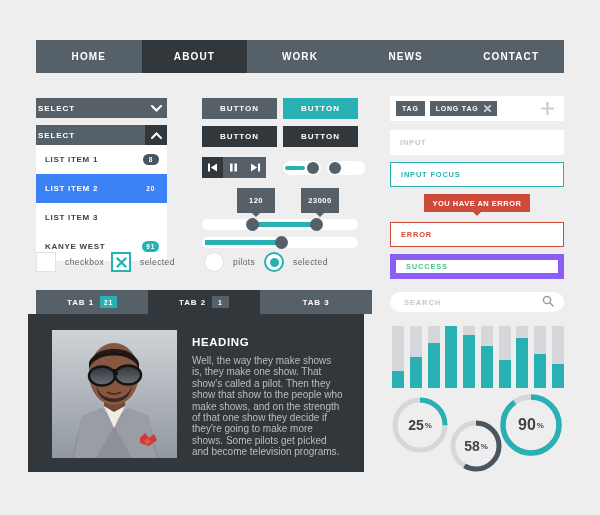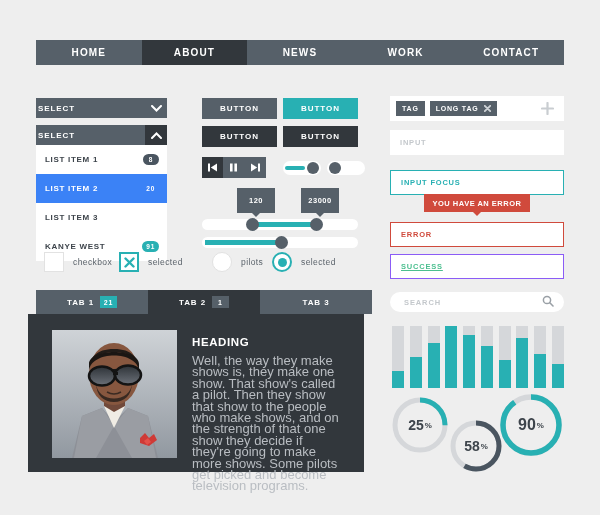--- a/index.html
+++ b/index.html
@@ -8,21 +8,21 @@
     background: #eeeeee;
     font-family: "Liberation Sans", sans-serif;
     overflow: hidden;
     position: relative;
   }
   .page { position: absolute; left: 0; top: 0; width: 600px; height: 515px; }
 
   
   .nav {
     position: absolute; left: 36px; top: 40px;
-    width: 528px; height: 25px;
+    width: 528px; height: 33px;
     background: #566069;
     display: flex;
   }
   .nav-item {
     flex: 1;
     display: flex; align-items: center; justify-content: center;
     color: #ffffff;
     font-size: 10px; font-weight: bold; letter-spacing: 1.1px;
   }
   .nav-item.active { background: #32373c; }
@@ -68,21 +68,21 @@
     border-radius: 6px;
     display: flex; align-items: center; justify-content: center;
     font-size: 6.5px; font-weight: bold; color: #ffffff;
     padding: 0 4px;
   }
   .badge.dark { background: #4a5560; }
   .badge.teal { background: #28b0b3; }
   .badge.plain { background: transparent; color: #ffffff; }
 
   
-  .optrow { position: absolute; left: 44px; top: 249px; width: 300px; height: 26px; text-align: center; }
+  .optrow { position: absolute; left: 36px; top: 249px; width: 300px; height: 26px; text-align: center; }
   .opt { position: absolute; top: 0; display: flex; align-items: center; height: 26px; }
   .cbox {
     width: 20px; height: 20px; background: #ffffff;
     border: 1px solid #e2e2e2;
   }
   .cbox.checked { border: 2px solid #28b0b3; display:flex; align-items:center; justify-content:center; }
   .radio {
     width: 20px; height: 20px; border-radius: 50%;
     background: #ffffff; border: 1px solid #e2e2e2;
   }
@@ -169,23 +169,23 @@
 
   .inp {
     position: absolute; left: 390px;
     width: 174px; height: 25px;
     background: #ffffff;
     display: flex; align-items: center;
     padding-left: 10px;
     font-size: 7.5px; font-weight: bold; letter-spacing: .8px;
   }
   .inp.placeholder { color: #c4c8cc; }
-  .inp.focus { border: 1px solid #28b0b3; color: #28b0b3; margin-top: 8px; }
+  .inp.focus { border: 1px solid #28b0b3; color: #28b0b3; }
   .inp.err   { border: 1px solid #d04a3c; color: #d04a3c; }
-  .inp.ok    { border: 1px solid #8b5cf6; color: #4bbf8f; text-decoration: underline; }
+  .inp.ok    { border: 6px solid #8b5cf6; color: #4bbf8f; }
 
   .err-tip {
     position: absolute; left: 424px; top: 194px;
     width: 106px; height: 18px; background: #d04a3c;
     display: flex; align-items: center; justify-content: center;
     color: #ffffff; font-size: 7.5px; font-weight: bold; letter-spacing: .5px;
   }
   .err-tip::after {
     content: ""; position: absolute; bottom: -4px; left: 50%; margin-left: -4px;
     border-left: 4px solid transparent; border-right: 4px solid transparent;
@@ -229,21 +229,21 @@
     position: absolute; left: 24px; top: 16px;
     width: 125px; height: 128px;
     overflow: hidden;
     background: linear-gradient(#c8ccd0, #9aa0a6);
   }
   .panel-text { position: absolute; left: 164px; top: 22px; width: 152px; }
   .panel-head {
     color: #ffffff; font-size: 11.5px; font-weight: bold;
     letter-spacing: .6px; margin-bottom: 7px;
   }
-  .panel-body { color: #b9bdc2; font-size: 13px; line-height: 11.4px; }
+  .panel-body { color: #b9bdc2; font-size: 10px; line-height: 11.4px; }
 
   
   .bars {
     position: absolute; left: 392px; top: 326px;
     width: 172px; height: 62px;
     display: flex; justify-content: space-between; align-items: flex-end;
   }
   .bar-wrap { width: 12px; height: 62px; background: #d5d7da; position: relative; }
   .bar-fill { position: absolute; bottom: 0; left: 0; width: 100%; background: #28b0b3; }
 
@@ -263,24 +263,24 @@
 <div class="page">
 
   <div class="nav">
     <div class="nav-item">
         <span>HOME</span>
       </div>
     <div class="nav-item active">
         <span>ABOUT</span>
       </div>
     <div class="nav-item">
+        <span>WORK</span>
+      </div>
+    <div class="nav-item">
         <span>NEWS</span>
-      </div>
-    <div class="nav-item">
-        <span>WORK</span>
       </div>
     <div class="nav-item">
         <span>CONTACT</span>
       </div>
   </div>
 
   <div class="select-closed">
     <span class="select-label">SELECT</span>
     <span class="chev">
       <svg width="11" height="7" viewBox="0 0 11 7">

